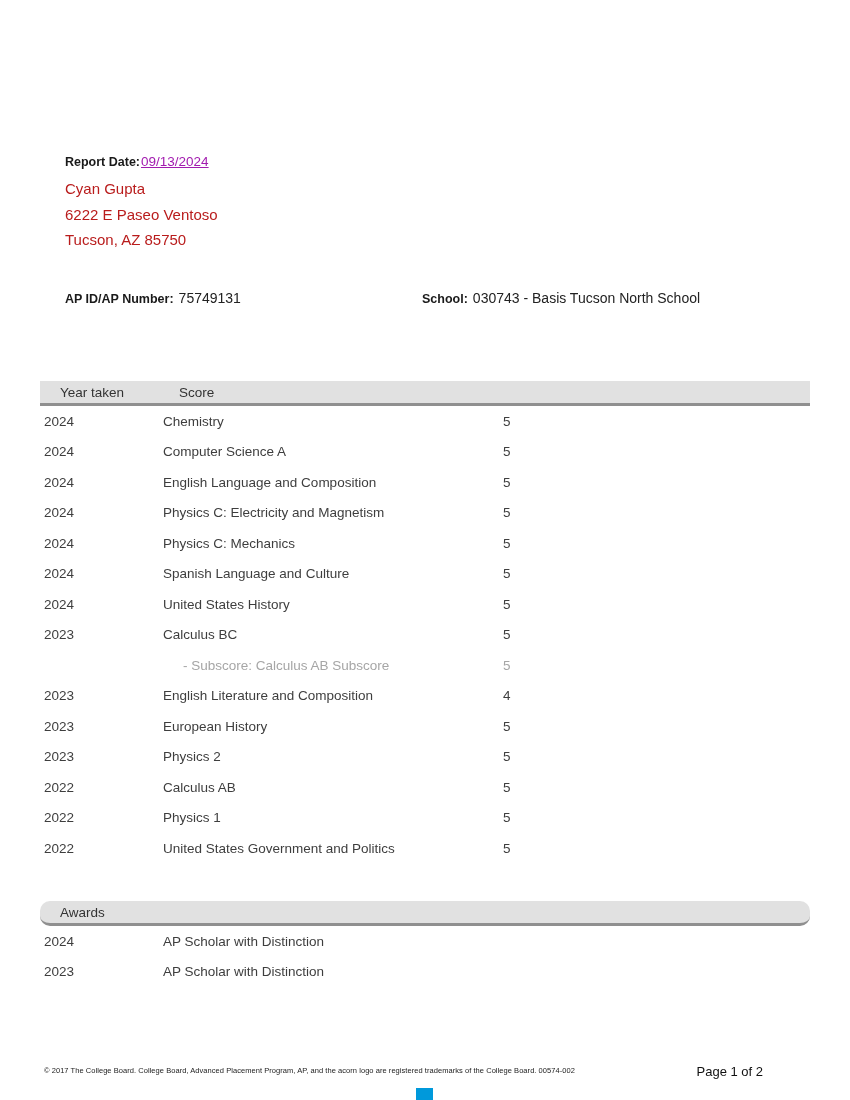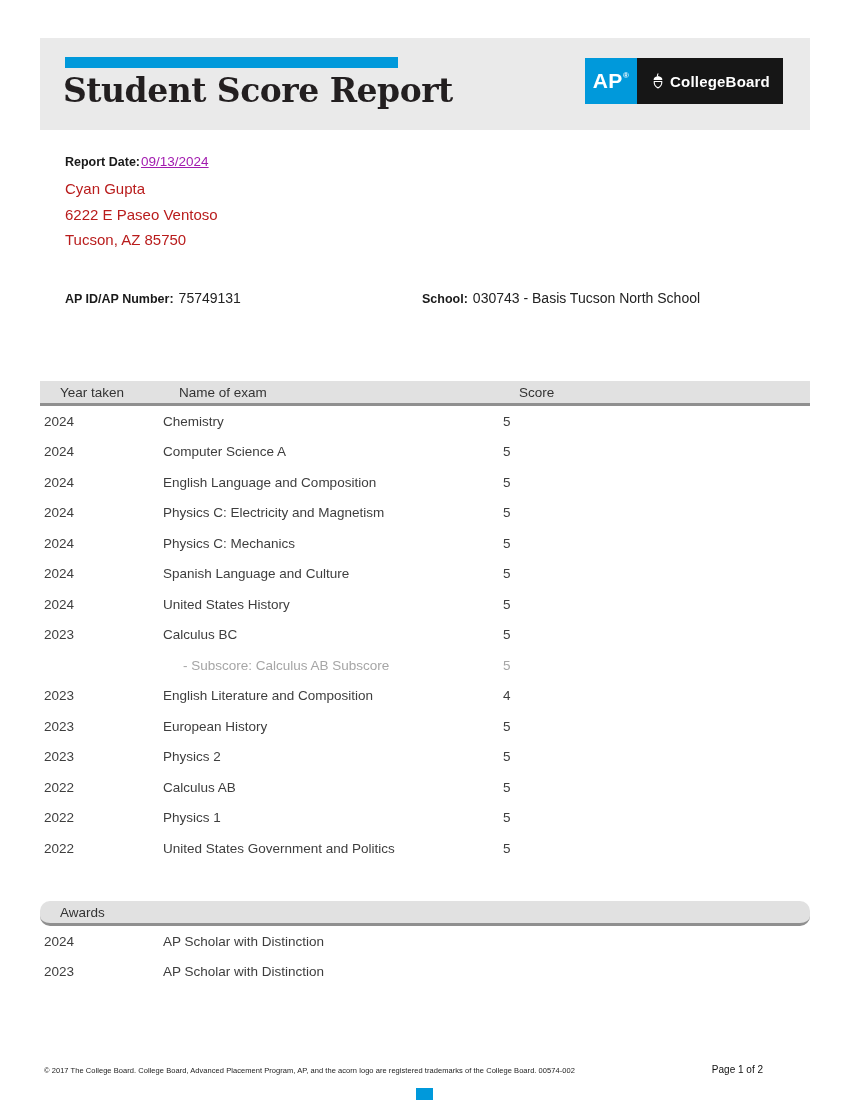--- a/index.html
+++ b/index.html
@@ -135,75 +135,56 @@
     position: absolute;
     left: 44px; top: 1066px;
     font-size: 7.5px;
     letter-spacing: 0.05px;
     color: #222222;
     white-space: nowrap;
   }
   .page-num {
     position: absolute;
     right: 87px; top: 1064px;
-    font-size: 10px;
+    font-size: 13px;
     color: #111111;
     margin-left: 40px;
   }
   .corner-mark {
     position: absolute;
     left: 416px; top: 1088px;
     width: 17px; height: 12px;
     background: #0099db;
   }
 </style>
 </head>
 <body>
 
 <div class="page">
 
-  <div class="header-band">
-    <div class="accent-bar"></div>
-    <div class="report-title">Student Score Report</div>
-    <div class="logo-group">
-      <div class="ap-box">
-        <span>AP</span>
-          <sup>®</sup>
-      </div>
-      <div class="cb-box">
-        <svg class="acorn" width="16" height="16" viewBox="0 0 20 20" aria-hidden="true">
-          <path d="M10 1 C 8.8 2.4 9 3.4 10 4.6" stroke="#ffffff" stroke-width="1.3" fill="none" stroke-linecap="round"></path>
-          <path d="M4.5 8.8 C4.5 5.6 7 4.2 10 4.2 C13 4.2 15.5 5.6 15.5 8.8 Z" fill="#ffffff"></path>
-          <path d="M5.2 10.6 C5.2 14.6 7.6 17.6 10 18.6 C12.4 17.6 14.8 14.6 14.8 10.6 Z" fill="none" stroke="#ffffff" stroke-width="1.4" stroke-linejoin="round"></path>
-        </svg>
-        <span>CollegeBoard</span>
-      </div>
-    </div>
-  </div>
 
   <div class="student-block">
     <div>
       <span class="label-bold">Report Date:</span><span class="value">09/13/2024</span>
     </div>
     <div class="student-line">Cyan Gupta</div>
     <div class="student-line">6222 E Paseo Ventoso</div>
     <div class="student-line">Tucson, AZ 85750</div>
   </div>
 
   <div class="id-row">
     <span class="label-bold">AP ID/AP Number:</span><span class="value">75749131</span>
     <span class="school-group">
       <span class="label-bold">School:</span><span class="value">030743 - Basis Tucson North School</span>
     </span>
   </div>
 
   <div class="scores-table">
     <div class="thead">
       <span>Year taken</span>
-      <span>Name of exam</span>
       <span>Score</span>
     </div>
     <div class="tbody">
 
         <div class="trow">
           <span class="cell-year">2024</span>
           <span class="cell-exam">Chemistry</span>
           <span class="cell-score">5</span>
         </div>
 

